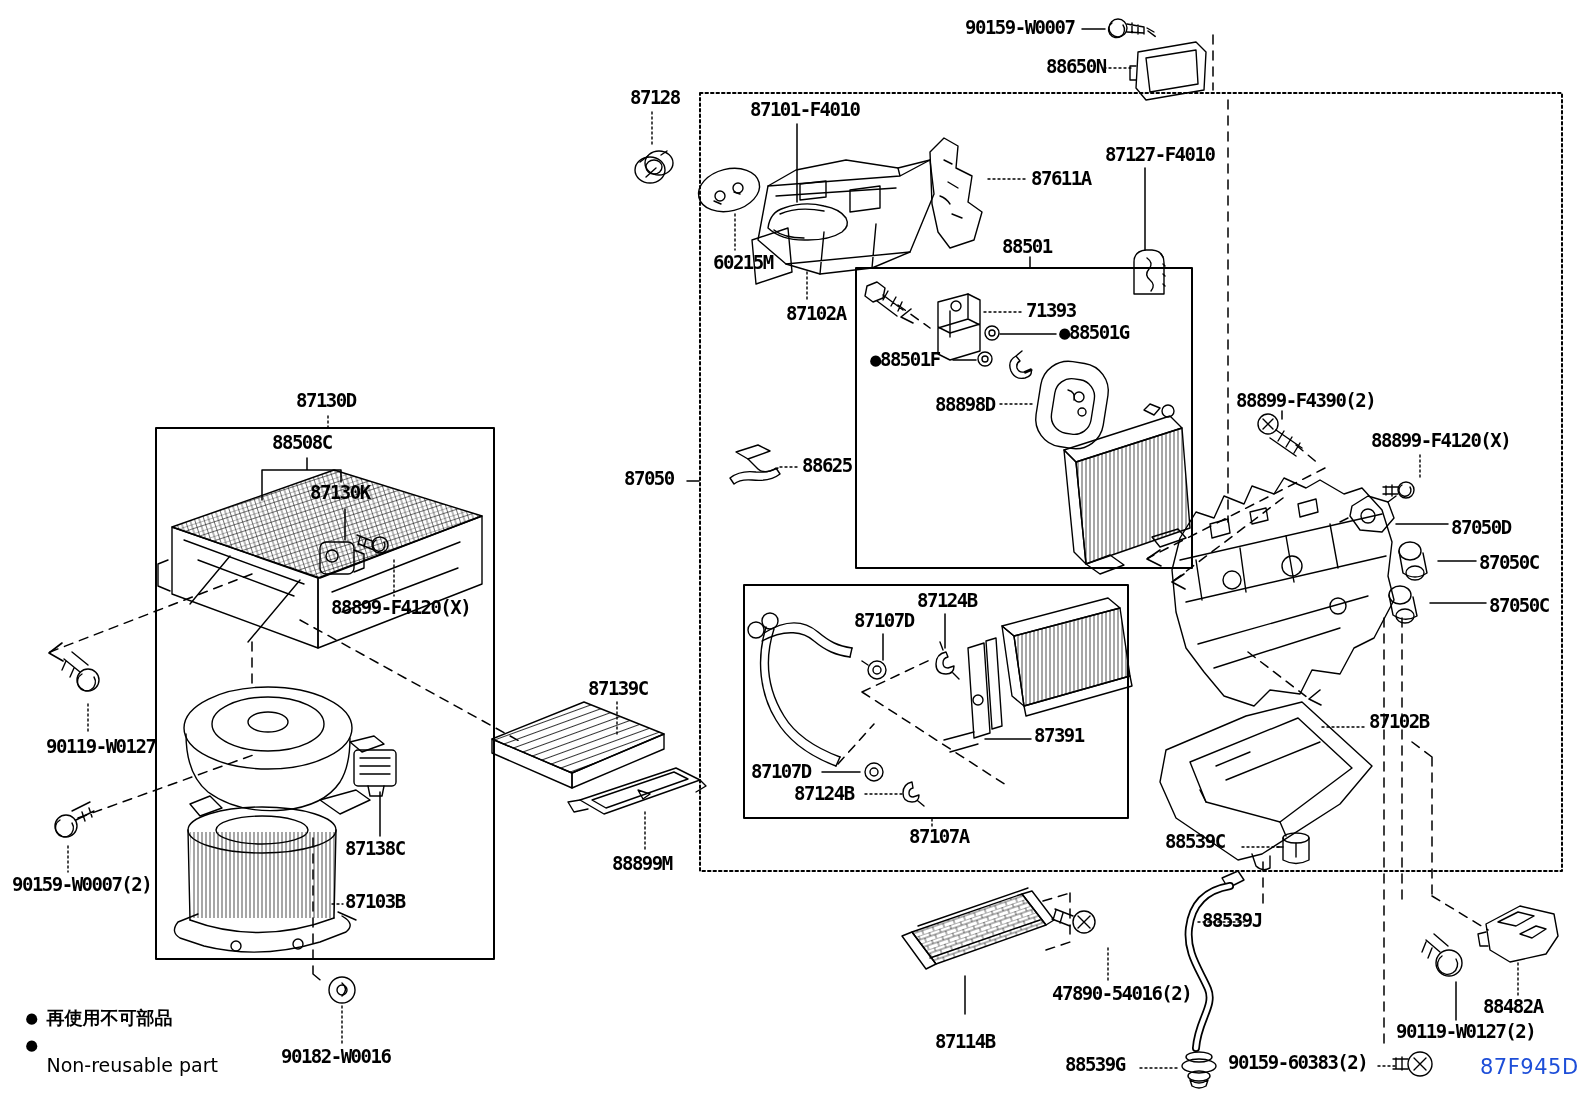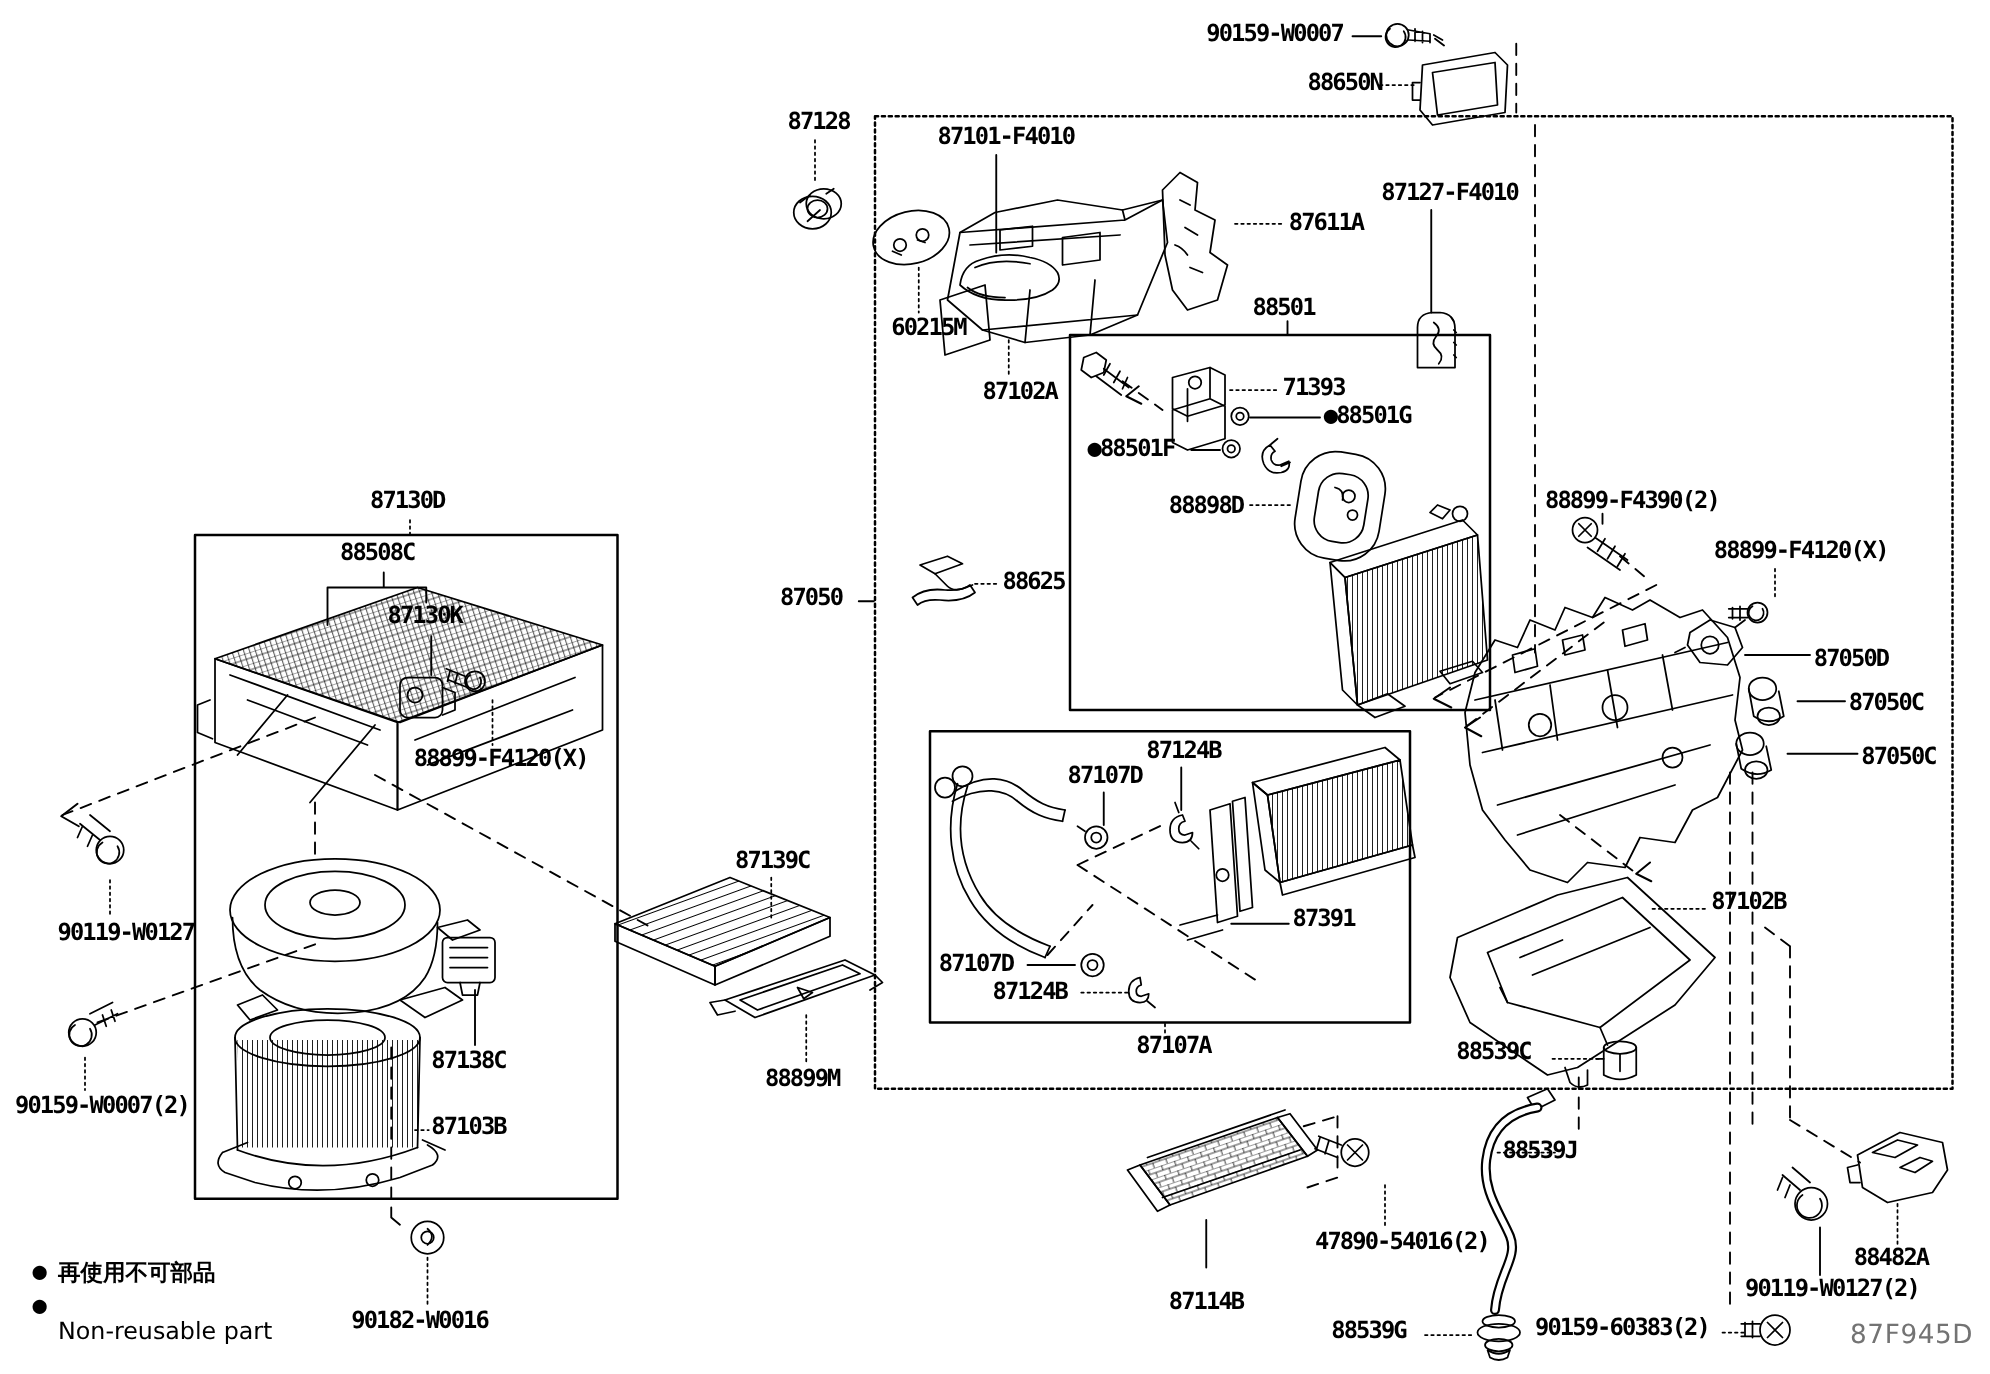--- a/index.html
+++ b/index.html
@@ -8,21 +8,21 @@
   svg.art{position:absolute;left:0;top:0;}
   .labels{position:absolute;left:0;top:0;width:100%;height:100%;}
   .label{position:absolute;white-space:nowrap;color:#000;
          font:bold 19px "DejaVu Sans Mono", monospace;letter-spacing:-1.5px;line-height:1.05;text-align:center;}
   .legend{position:absolute;left:26px;top:1004px;color:#000;}
   .legend-row{display:flex;align-items:center;gap:9px;height:27px;}
   .legend-row .bullet{font-size:19px;line-height:1;}
   .legend-jp{font:bold 18px "DejaVu Sans", sans-serif;}
   .legend-en{font:19px "DejaVu Sans", sans-serif;margin-top:41px;}
   .diagram-code{position:absolute;left:1480px;top:1055px;
-         font:21px "DejaVu Sans", sans-serif;color:#737373;letter-spacing:0.5px;}
+         font:21px "DejaVu Sans", sans-serif;color:#1d4ed8;letter-spacing:0.5px;}
 </style>
 </head>
 <body>
 
 <div class="stage">
 
 <svg class="art" width="1592" height="1099" viewBox="0 0 1592 1099">
 <defs>
   <pattern id="vh" width="4" height="8" patternUnits="userSpaceOnUse">
     <path d="M2,0 V8" stroke="#000" stroke-width="0.7"></path>

